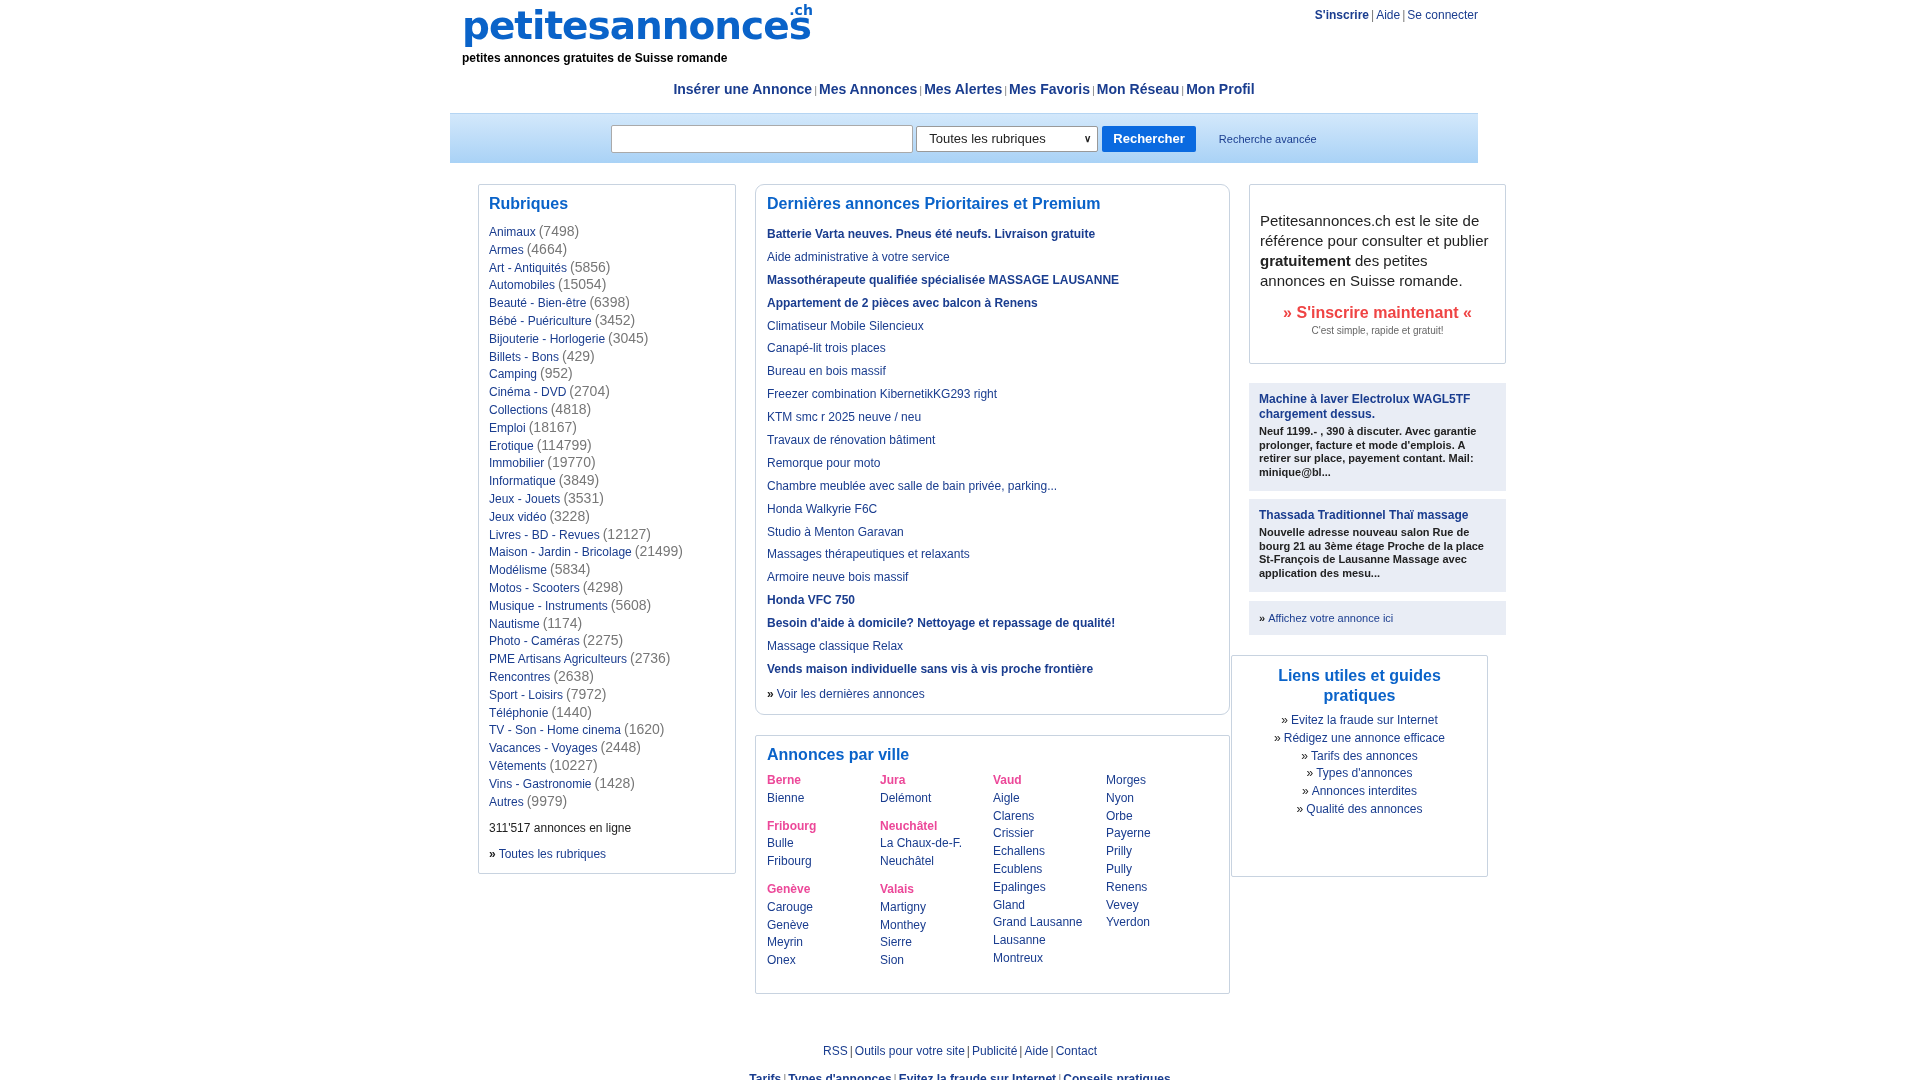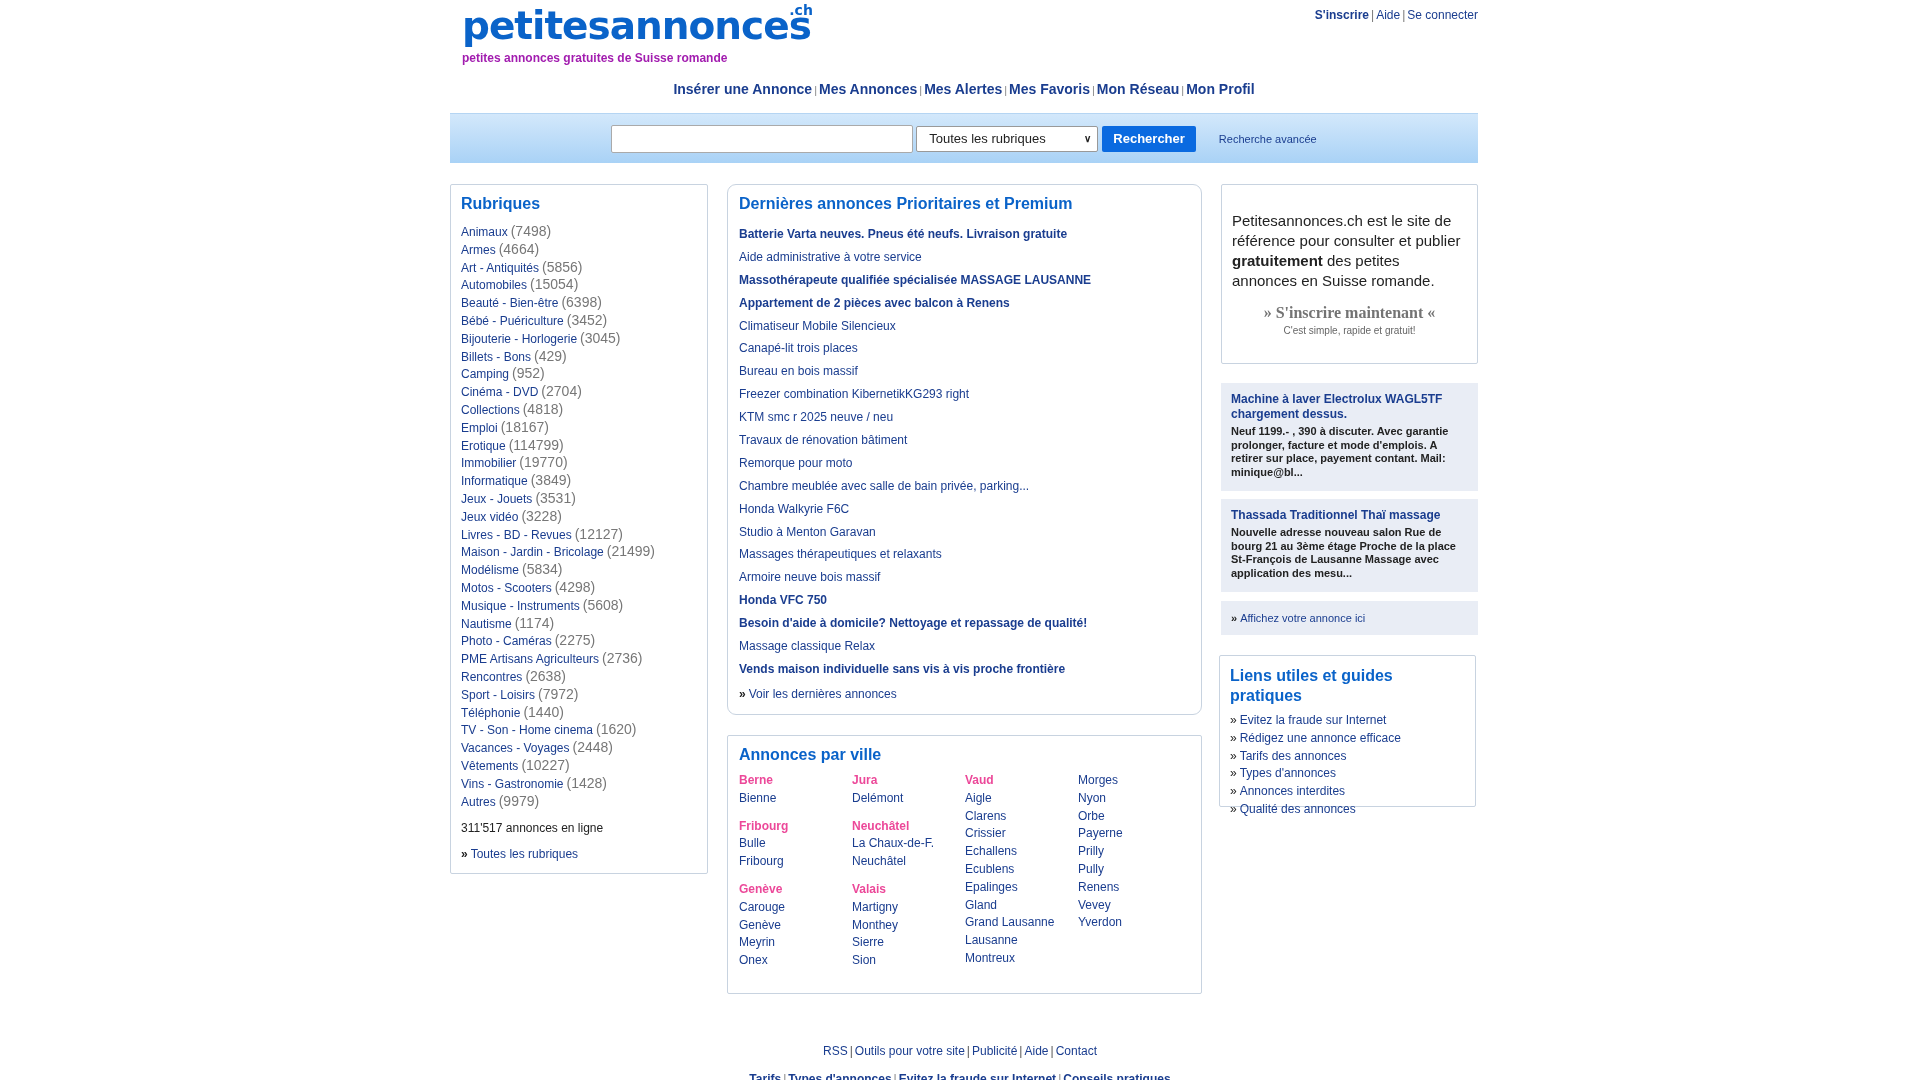--- a/index.html
+++ b/index.html
@@ -5,40 +5,40 @@
   * { box-sizing: border-box; }
   html, body { margin: 0; padding: 0; background: #ffffff; }
   body { width: 1920px; height: 1080px; overflow: hidden; font-family: "Liberation Sans", sans-serif; color: #222; font-size: 12px; }
   a { color: #1a3d8f; text-decoration: none; cursor: pointer; }
   .wrap { position: relative; width: 1028px; margin-left: 450px; }
 
   
   .header { position: relative; height: 78px; }
   .logo { position: absolute; left: 12px; top: 6px; font-family: "DejaVu Sans", sans-serif; font-weight: bold; font-size: 39px; letter-spacing: -1px; color: #0a63c9; line-height: 40px; }
   .logo .tld { position: absolute; right: -2px; top: -3px; font-size: 14px; letter-spacing: 0; line-height: 14px; }
-  .tagline { position: absolute; left: 12px; top: 51px; font-size: 12px; font-weight: bold; color: #a21caf; }
+  .tagline { position: absolute; left: 12px; top: 51px; font-size: 12px; font-weight: bold; color: #000000; }
   .toplinks { position: absolute; right: 0; top: 8px; font-size: 12px; color: #555; }
   .toplinks a { color: #1a3d8f; }
   .toplinks a.strong { font-weight: bold; }
   .toplinks .sep { color: #777; margin: 0 2px; }
 
   .mainnav { text-align: center; padding-top: 3px; height: 35px; font-size: 14px; font-weight: bold; }
   .mainnav a { color: #1a3d8f; }
   .mainnav .sep { color: #888; font-weight: normal; font-size: 11px; margin: 0 2px; }
 
   
   .searchband { height: 50px; border-top: 1px solid #b5d5f3; background: linear-gradient(#d3e8fb, #a9d2f6); display: flex; align-items: center; justify-content: center; gap: 3px; }
   .searchband .sinput { width: 302px; height: 28px; border: 1px solid #aaa; border-radius: 2px; background: #fff; }
   .searchband .sselect { width: 182px; height: 26px; border: 1px solid #999; border-radius: 2px; background: #fff; display: flex; align-items: center; justify-content: space-between; padding: 0 6px 0 12px; font-size: 13px; color: #222; }
   .searchband .sselect .chev { font-size: 10px; font-weight: bold; }
   .searchband .sbutton { height: 26px; padding: 0 11px; background: #0a6ae0; color: #fff; font-weight: bold; font-size: 13px; display: flex; align-items: center; border-radius: 2px; margin-left: 1px; }
   .searchband .adv { font-size: 11px; color: #1a3d8f; margin-left: 20px; }
 
   
-  .cols { position: relative; margin-top: 21px; height: 820px; }
+  .cols { position: relative; margin-top: 21px; height: 820px; margin-left: 28px; }
   .box { position: absolute; border: 1px solid #c8d3e0; border-radius: 2px; background: #fff; }
   .box h2 { margin: 0; font-size: 16px; font-weight: bold; color: #0a63c9; }
 
   .left { left: 0; top: 0; width: 258px; height: 690px; padding: 10px 10px; }
   .left h2 { margin-bottom: 10px; }
   .cat-list { list-style: none; margin: 0; padding: 0; }
   .cat-list li { height: 17.8px; line-height: 17.8px; font-size: 12px; white-space: nowrap; }
   .cat-list li .count { font-size: 14px; color: #777; margin-left: 3px; }
   .total { margin-top: 11px; font-size: 12px; color: #222; }
   .allcats { margin-top: 12px; font-size: 12px; }
@@ -56,31 +56,31 @@
   .villes { display: grid; grid-template-columns: 113px 113px 113px 113px; }
   .vcol { font-size: 12px; }
   .vcol .region { font-weight: bold; color: #ec4899; height: 17.8px; line-height: 17.8px; }
   .vcol .city { height: 17.8px; line-height: 17.8px; }
   .vcol .gap { height: 10px; }
 
   .right1 { left: 771px; top: 0; width: 257px; height: 180px; padding: 26px 10px 10px 10px; }
   .right1 .intro { font-size: 15px; line-height: 20px; color: #222; }
   .right1 .intro b { font-weight: bold; }
   .right1 .cta { text-align: center; margin-top: 13px; font-size: 16px; font-weight: bold; }
-  .right1 .cta a { color: #737373; font-family: Liberation Serif, serif; }
+  .right1 .cta a { color: #ef4444; }
   .right1 .sub { text-align: center; font-size: 10px; color: #666; margin-top: 3px; }
 
   .promo { position: absolute; left: 771px; width: 257px; background: #e9edf5; padding: 9px 10px; }
   .promo .ptitle { font-weight: bold; font-size: 12px; line-height: 15px; color: #1a3d8f; }
   .promo .pdesc { font-size: 11px; line-height: 13.5px; color: #222; margin-top: 3px; font-weight: bold; }
   .promo1 { top: 199px; height: 108px; }
   .promo2 { top: 315px; height: 93px; }
   .promo3 { top: 417px; height: 34px; font-size: 11px; display: flex; align-items: center; }
 
-  .right2 { left: 769px; top: 471px; width: 257px; height: 152px; padding: 10px 10px; }
+  .right2 { left: 753px; top: 471px; width: 257px; height: 222px; padding: 10px 10px; text-align: center; }
   .right2 h2 { line-height: 20px; margin-bottom: 6px; }
   .links-list { list-style: none; margin: 0; padding: 0; }
   .links-list li { height: 17.8px; line-height: 17.8px; font-size: 12px; }
   .links-list .raq { font-weight: normal; color: #222; margin-right: 3px; }
 
   
   .footer1 { position: absolute; top: 1044px; left: 0; width: 1920px; text-align: center; font-size: 12px; color: #555; }
   .footer1 a { color: #1a3d8f; }
   .footer1 .sep { margin: 0 2px; }
   .footer2 { position: absolute; top: 1072px; left: 0; width: 1920px; text-align: center; font-size: 12px; font-weight: bold; color: #888; }

